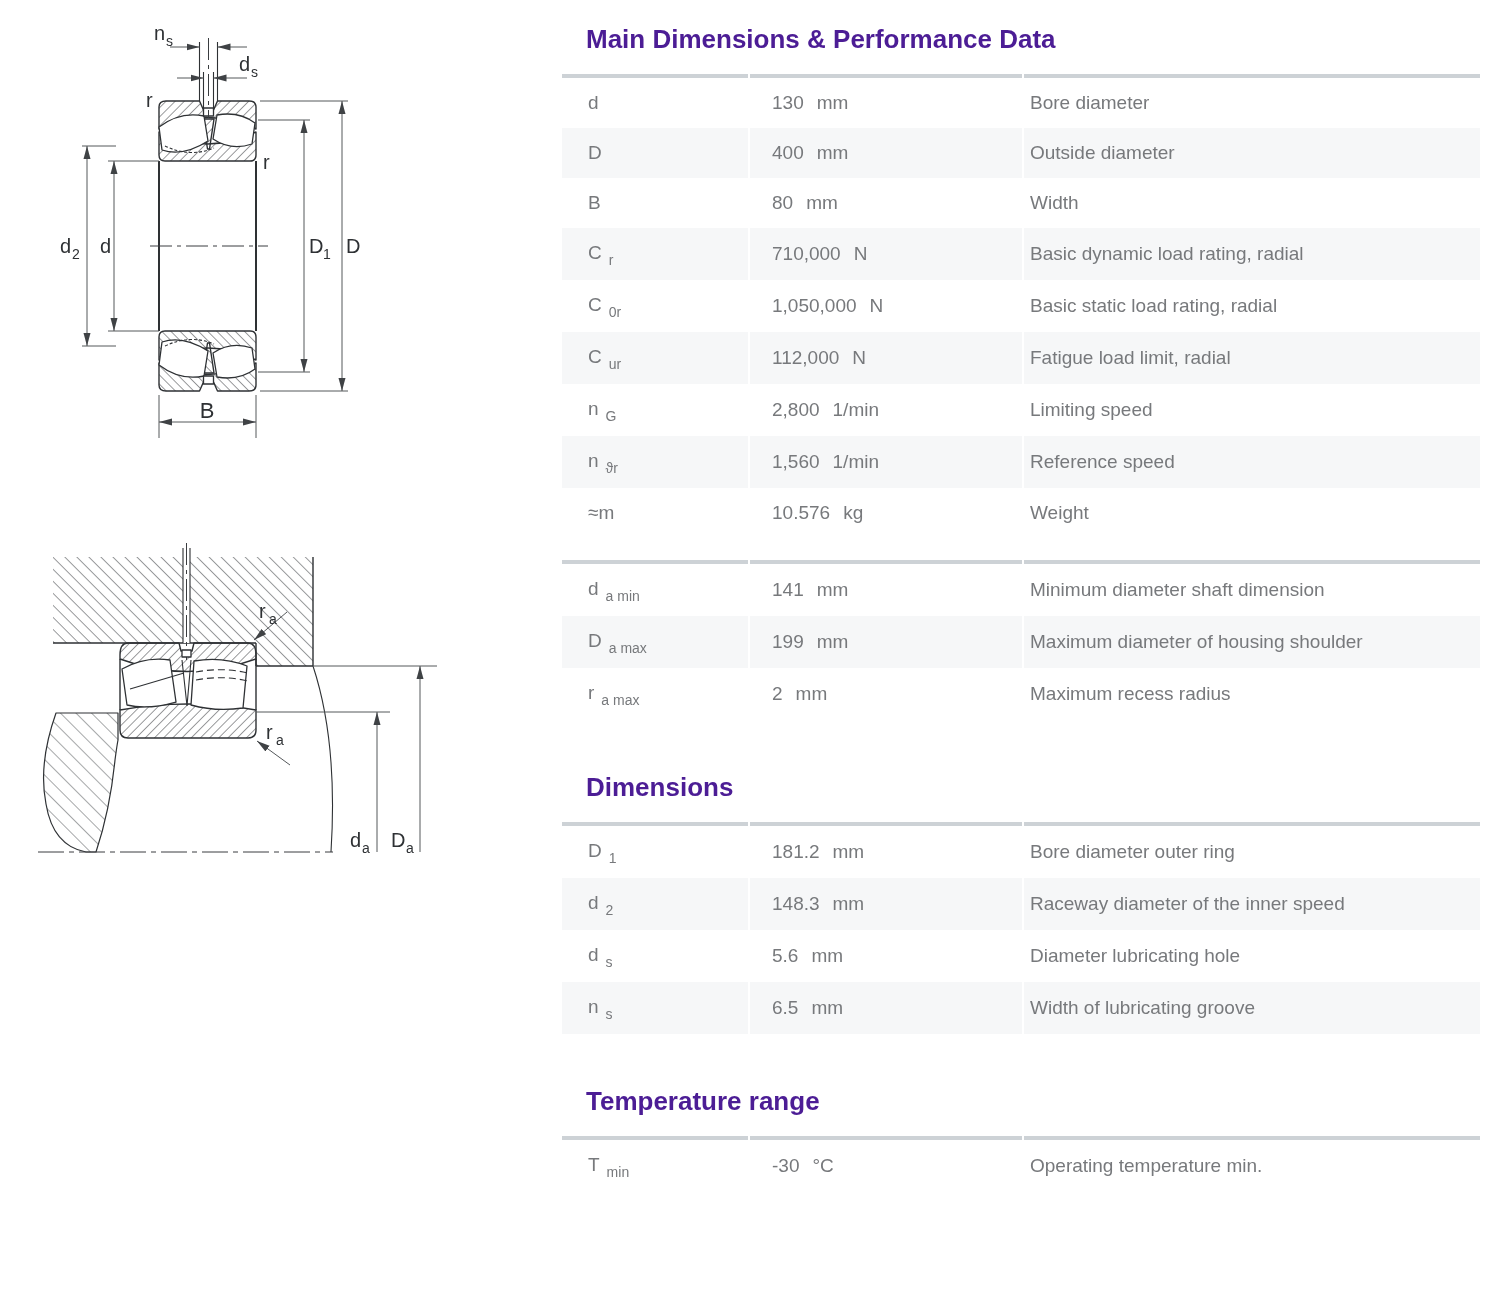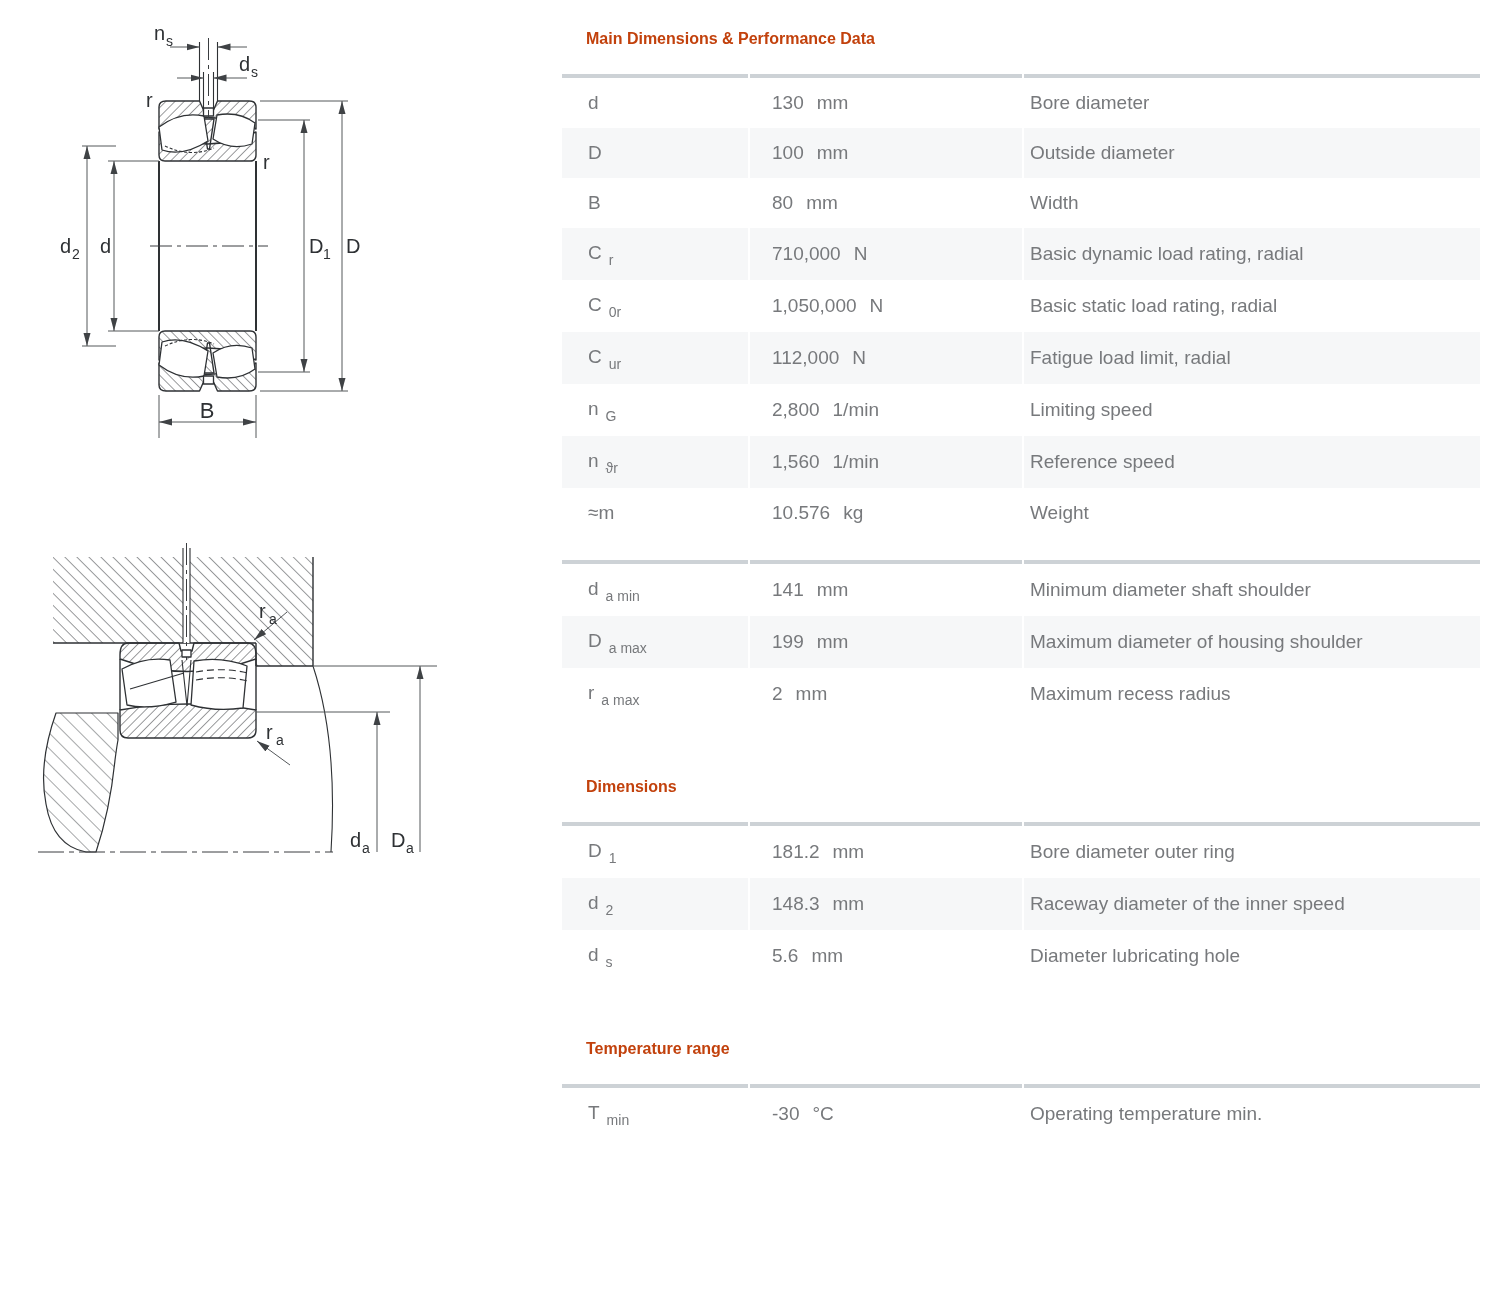--- a/index.html
+++ b/index.html
@@ -1,20 +1,20 @@
 <!DOCTYPE html>
 <html><head>
 <meta charset="utf-8">
 <style>
   html,body{margin:0;padding:0;background:#ffffff;}
   body{width:1495px;height:1298px;overflow:hidden;font-family:"Liberation Sans",sans-serif;}
   .page{position:relative;width:1495px;height:1298px;background:#fff;}
   .drawings{position:absolute;left:0;top:0;}
   .specs{position:absolute;left:560px;top:0;width:922px;}
-  .section-title{font-weight:bold;font-size:16px;line-height:26px;color:#c2410c;margin:54px 0 0 26px;}
+  .section-title{font-weight:bold;font-size:26px;line-height:26px;color:#4c1d95;margin:54px 0 0 26px;}
   .spec-section:first-child .section-title{margin-top:26px;}
   table.spec{border-collapse:separate;border-spacing:2px 0;width:922px;table-layout:fixed;margin-top:22px;}
   col.c1{width:186px}col.c2{width:272px}col.c3{width:auto}
   .spec td{font-size:19px;color:#77797c;padding:14px 0 15px 0;line-height:21px;vertical-align:middle;}
   .spec tr:nth-child(even) td{background:#f6f7f8;}
   .spec tr:first-child td{border-top:4px solid #cdd2d6;}
   td.sym{padding-left:26px}
   td.val{padding-left:22px}
   td.desc{padding-left:6px}
   .subs{display:inline-block;transform:translateY(6px);font-size:14px;margin-left:7px;}
@@ -156,21 +156,21 @@
             <col class="c3">
           </colgroup>
           <tbody>
             <tr>
               <td class="sym"><span class="base">d</span></td>
               <td class="val"><span class="num">130</span><span class="unit">mm</span></td>
               <td class="desc">Bore diameter</td>
             </tr>
             <tr>
               <td class="sym"><span class="base">D</span></td>
-              <td class="val"><span class="num">100</span><span class="unit">mm</span></td>
+              <td class="val"><span class="num">400</span><span class="unit">mm</span></td>
               <td class="desc">Outside diameter</td>
             </tr>
             <tr>
               <td class="sym"><span class="base">B</span></td>
               <td class="val"><span class="num">80</span><span class="unit">mm</span></td>
               <td class="desc">Width</td>
             </tr>
             <tr>
               <td class="sym"><span class="base">C</span><span class="subs">r</span></td>
               <td class="val"><span class="num">710,000</span><span class="unit">N</span></td>
@@ -208,21 +208,21 @@
         <table class="spec">
           <colgroup>
             <col class="c1">
             <col class="c2">
             <col class="c3">
           </colgroup>
           <tbody>
             <tr>
               <td class="sym"><span class="base">d</span><span class="subs">a min</span></td>
               <td class="val"><span class="num">141</span><span class="unit">mm</span></td>
-              <td class="desc">Minimum diameter shaft shoulder</td>
+              <td class="desc">Minimum diameter shaft dimension</td>
             </tr>
             <tr>
               <td class="sym"><span class="base">D</span><span class="subs">a max</span></td>
               <td class="val"><span class="num">199</span><span class="unit">mm</span></td>
               <td class="desc">Maximum diameter of housing shoulder</td>
             </tr>
             <tr>
               <td class="sym"><span class="base">r</span><span class="subs">a max</span></td>
               <td class="val"><span class="num">2</span><span class="unit">mm</span></td>
               <td class="desc">Maximum recess radius</td>
@@ -247,20 +247,25 @@
             <tr>
               <td class="sym"><span class="base">d</span><span class="subs">2</span></td>
               <td class="val"><span class="num">148.3</span><span class="unit">mm</span></td>
               <td class="desc">Raceway diameter of the inner speed</td>
             </tr>
             <tr>
               <td class="sym"><span class="base">d</span><span class="subs">s</span></td>
               <td class="val"><span class="num">5.6</span><span class="unit">mm</span></td>
               <td class="desc">Diameter lubricating hole</td>
             </tr>
+            <tr>
+              <td class="sym"><span class="base">n</span><span class="subs">s</span></td>
+              <td class="val"><span class="num">6.5</span><span class="unit">mm</span></td>
+              <td class="desc">Width of lubricating groove</td>
+            </tr>
           </tbody>
         </table>
       </section>
       <section class="spec-section">
         <h2 class="section-title">Temperature range</h2>
         <table class="spec">
           <colgroup>
             <col class="c1">
             <col class="c2">
             <col class="c3">

